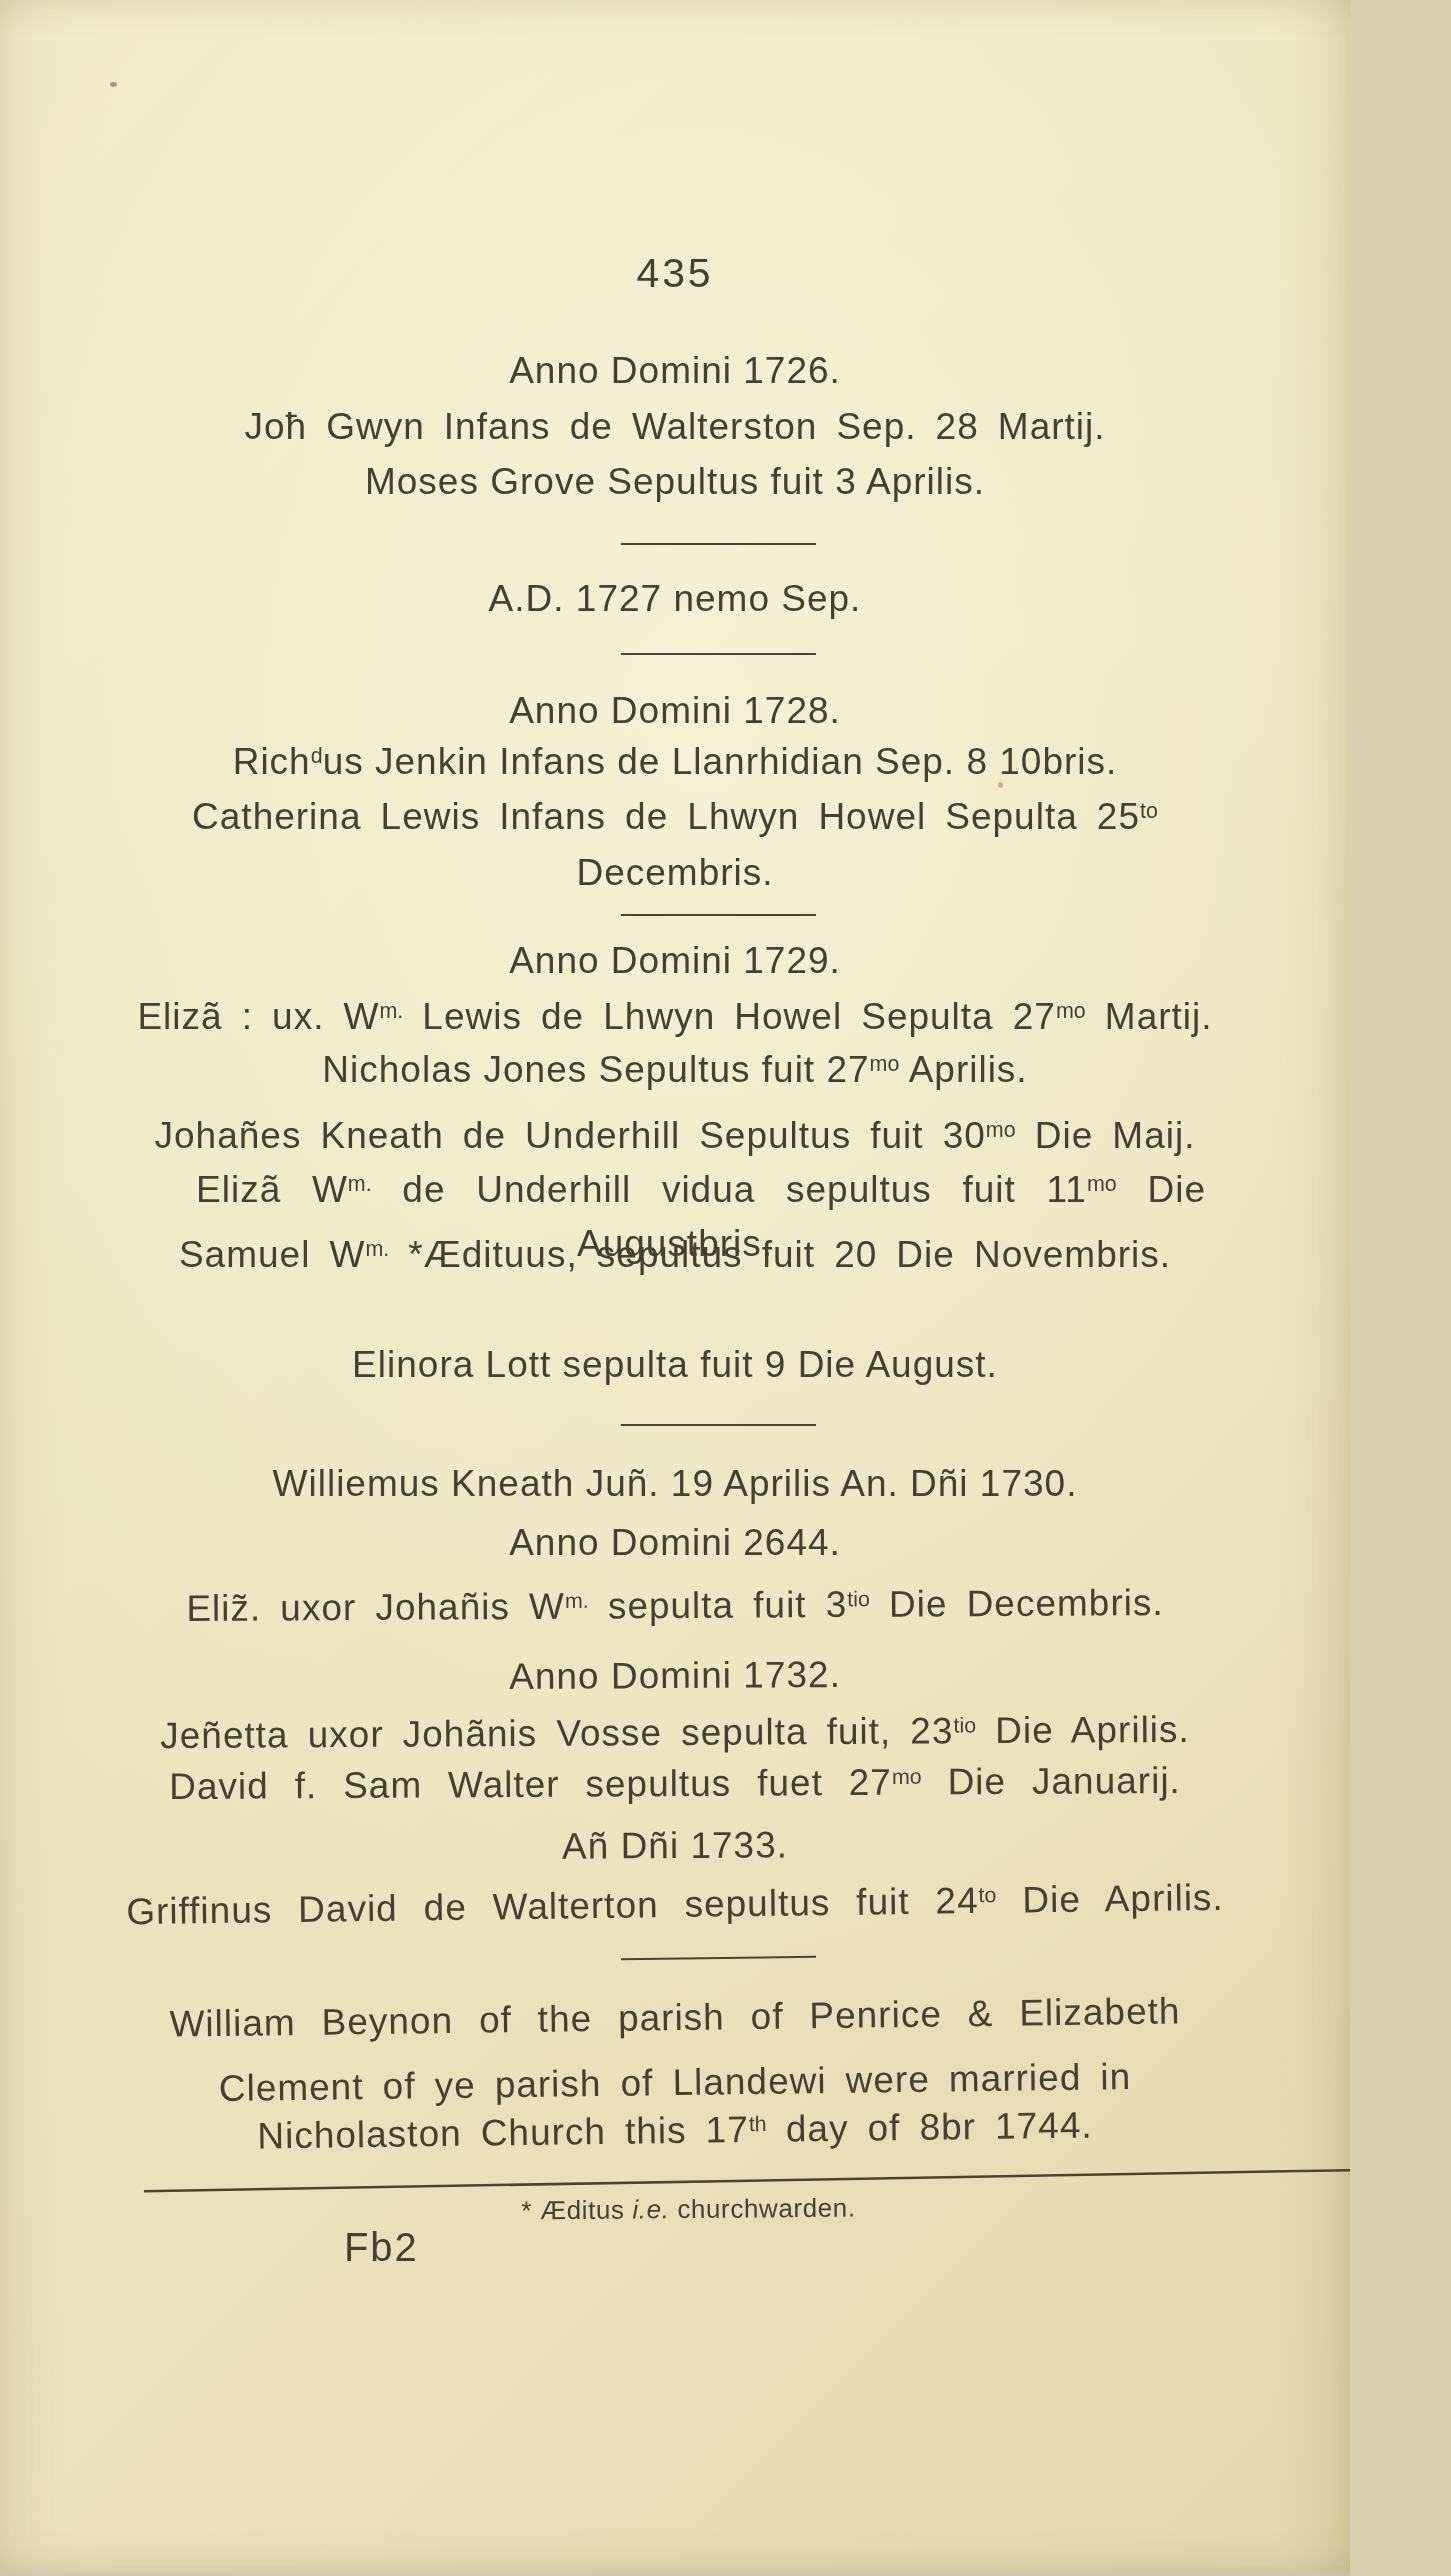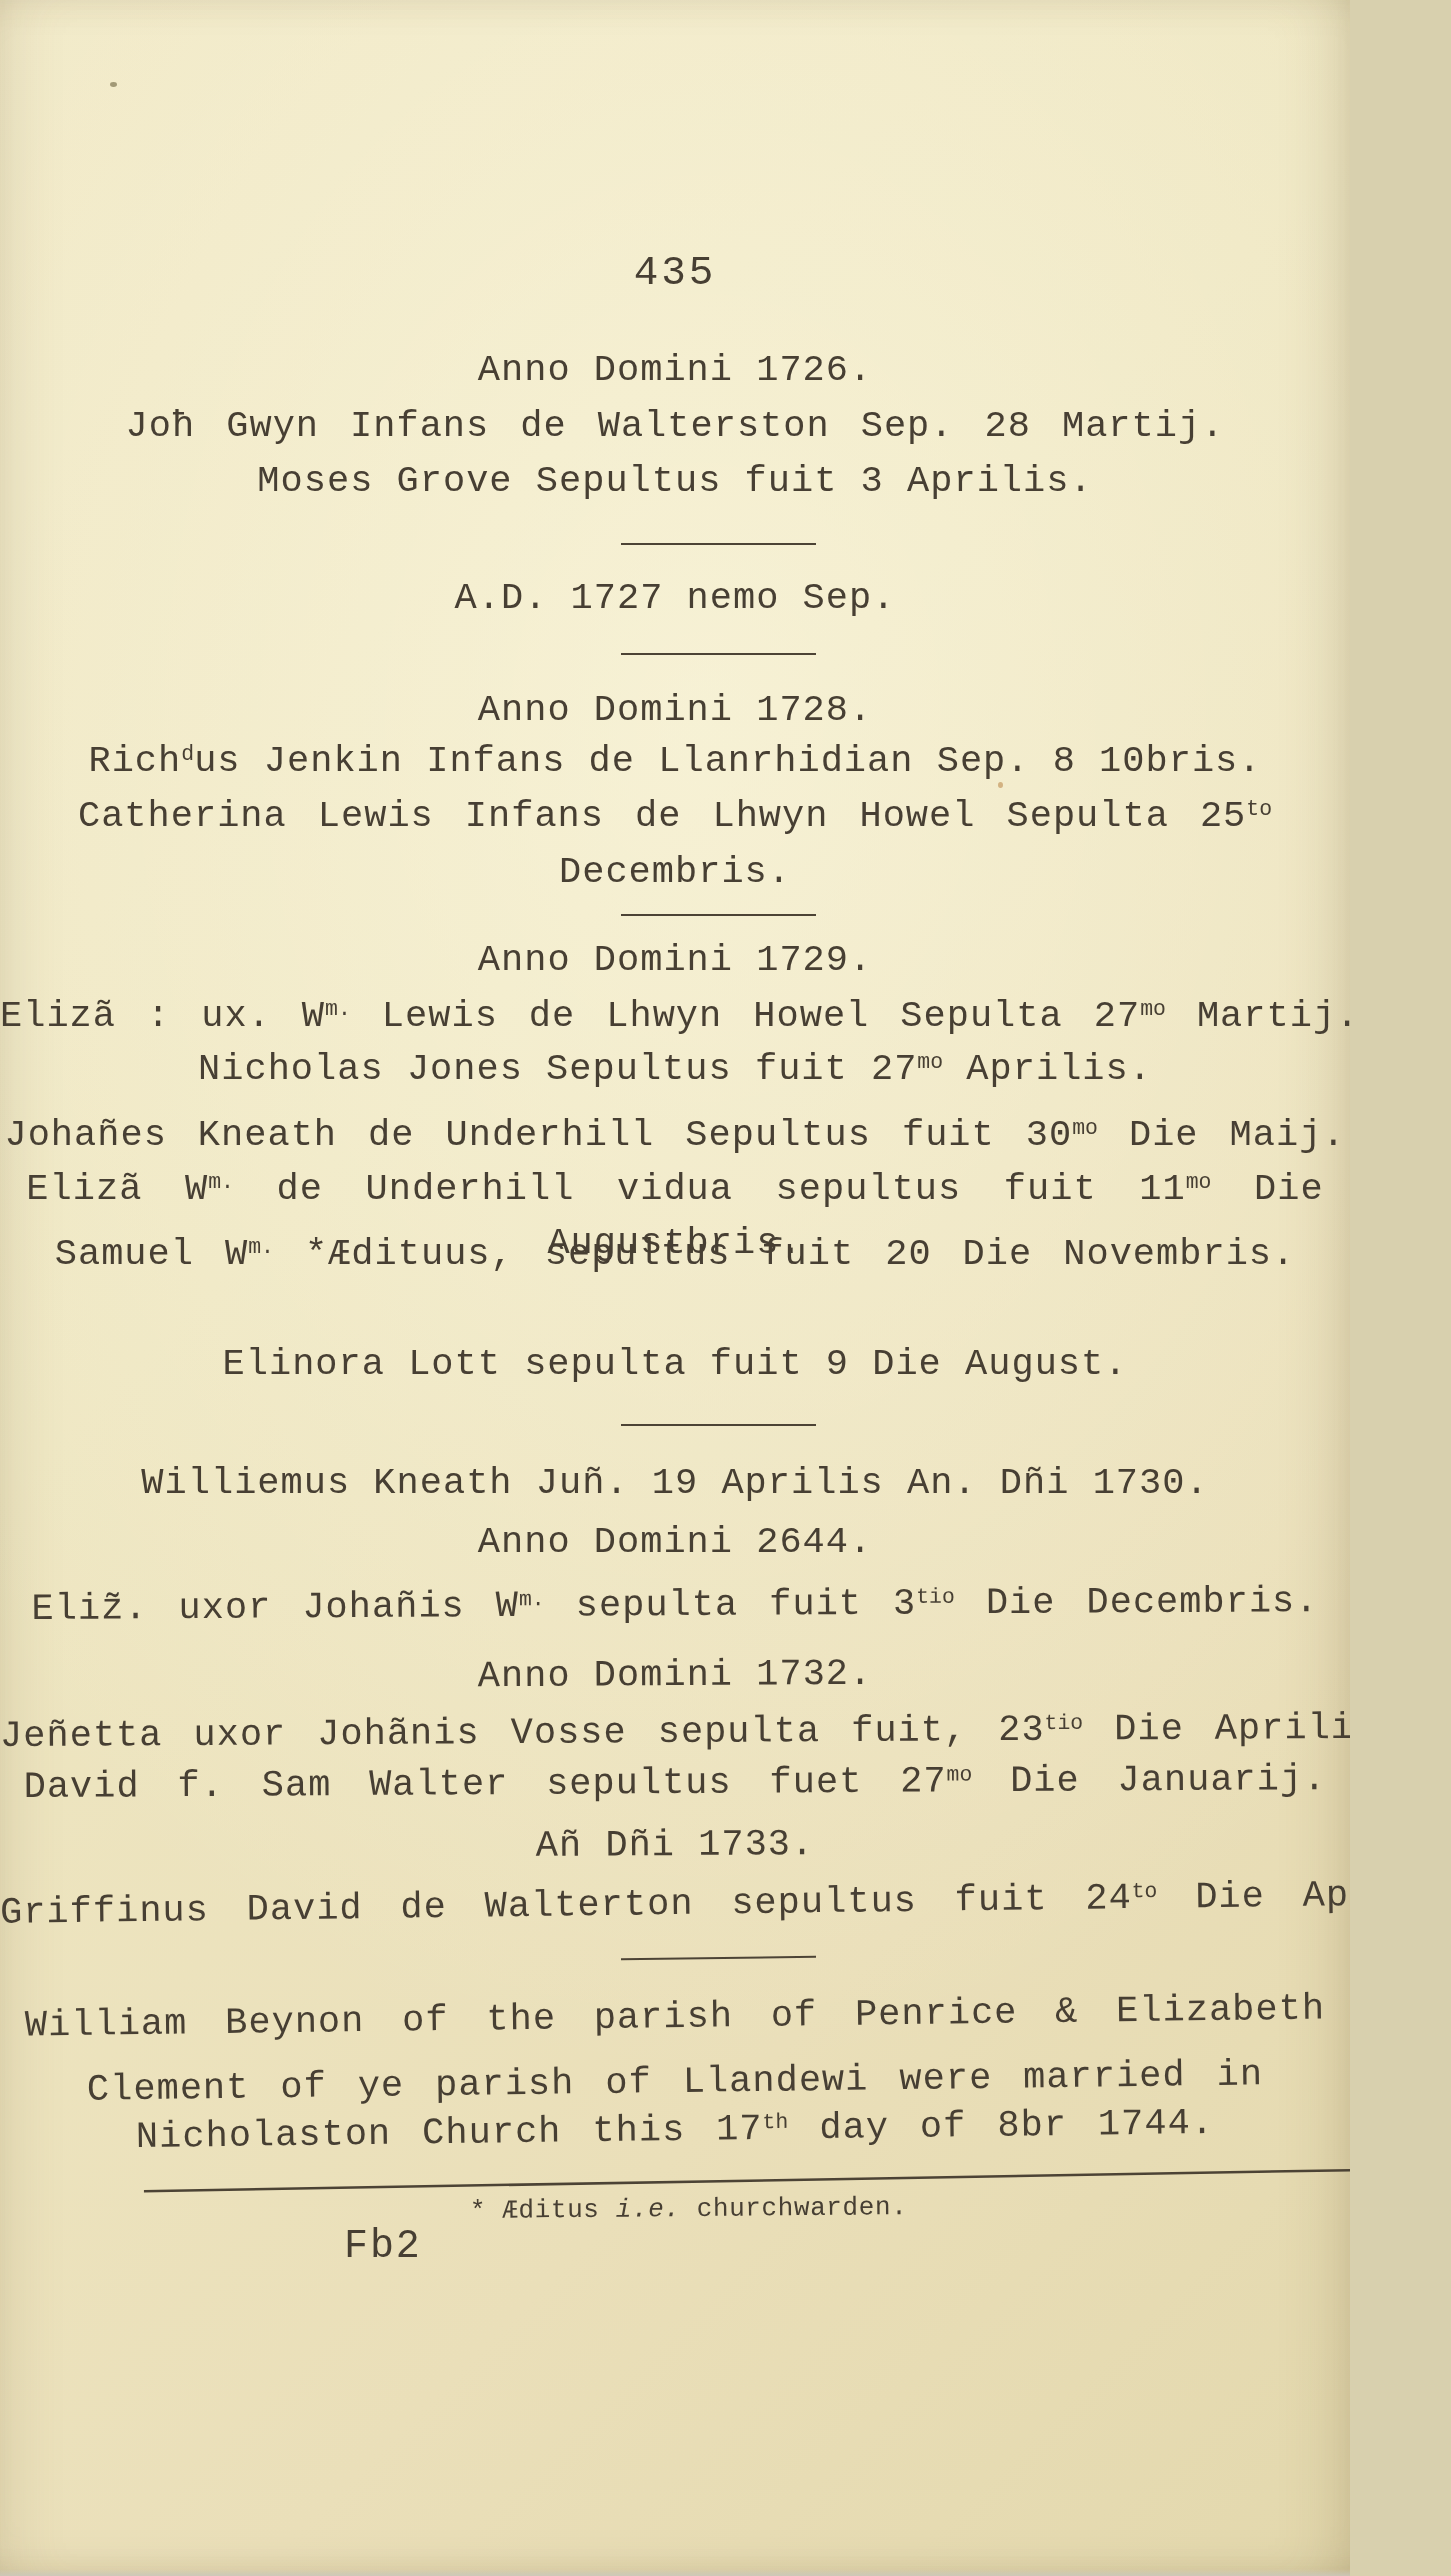--- a/index.html
+++ b/index.html
@@ -9,35 +9,35 @@
     overflow:hidden;
     background:
       radial-gradient(ellipse 120% 85% at 52% 28%, rgba(255,252,232,.50), rgba(255,252,232,0) 62%),
       linear-gradient(135deg,#f1e9c7 0%,#eee6c1 38%,#eadfb9 72%,#e3d8ad 100%);
     box-shadow:
       inset -44px 0 68px -44px rgba(110,90,50,.30),
       inset 44px 0 68px -49px rgba(110,90,50,.22),
       inset 0 -34px 53px -44px rgba(110,90,50,.26),
       inset 0 34px 53px -49px rgba(110,90,50,.16);
     color:#473f33;
-    font-family:Liberation Mono, monospace;
+    font-family:Liberation Sans, sans-serif;
     font-size:37px;
     letter-spacing:1px;
   }
   .page::after{
     content:"";position:absolute;left:0;right:0;bottom:0;height:6.8px;
     background:linear-gradient(to bottom,rgba(203,200,188,0),rgba(203,200,188,.85));
   }
   .line{position:absolute;left:0;width:100%;text-align:center;line-height:1.18;white-space:nowrap;}
   sup{font-size:.58em;vertical-align:.5em;letter-spacing:0;}
   i{font-style:italic;}
   .rule{position:absolute;height:1.9px;width:195px;left:621px;background:#4c4335;}
   .ws1{word-spacing:7.8px;}
   .ws2{word-spacing:14.6px;}
-  .ws3{word-spacing:19.4px;}
+  .ws3{word-spacing:19.4px;padding-left:26px;}
   .t1{transform:rotate(-.35deg);}
   .t2{transform:rotate(-.75deg);}
   .pgnum{font-size:41px;letter-spacing:2.9px;}
   .fn{font-size:26px;letter-spacing:0.6px;transform:translateX(13.6px) rotate(-.5deg);}
   .sig{position:absolute;left:344px;top:2225px;font-size:40px;letter-spacing:1.9px;line-height:1.1;}
   .fnrule{position:absolute;left:0;top:2161px;}
   .speck{position:absolute;border-radius:50%;}
   .speck-a{left:110px;top:82px;width:6.8px;height:4.9px;background:rgba(95,85,50,.55);}
   .speck-b{left:998px;top:782px;width:4.9px;height:5.8px;background:rgba(190,140,80,.6);}
 </style>

